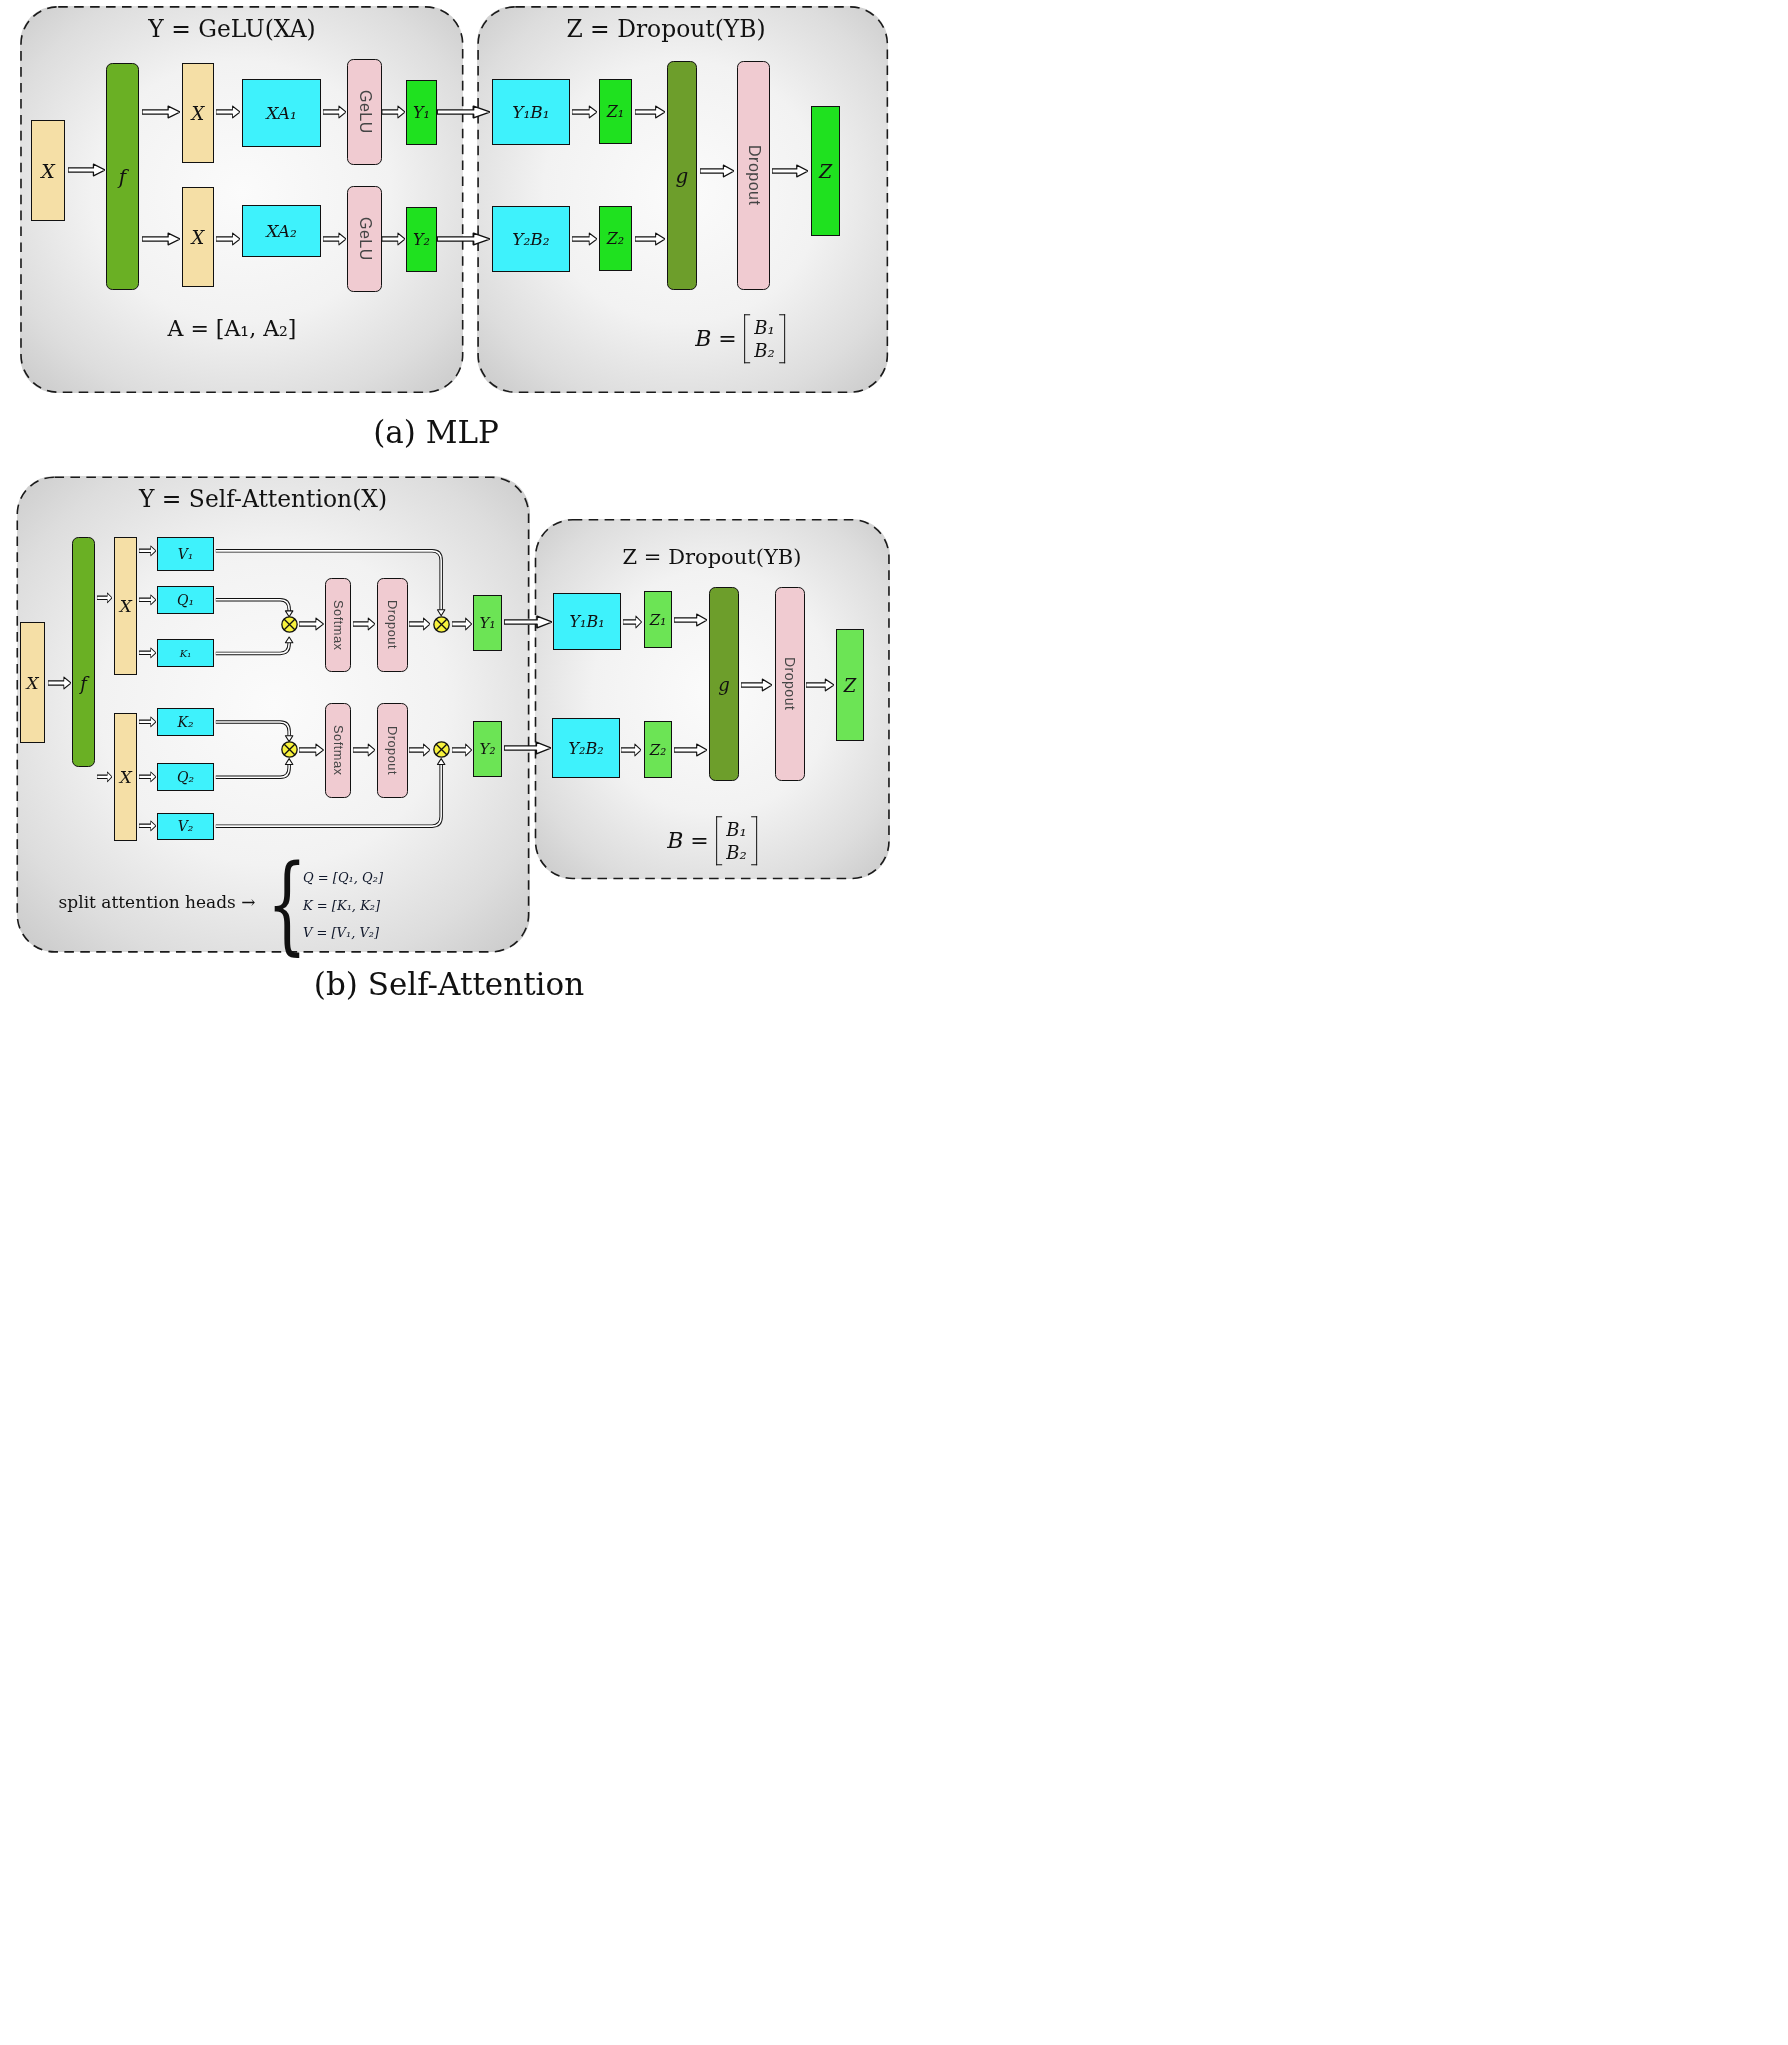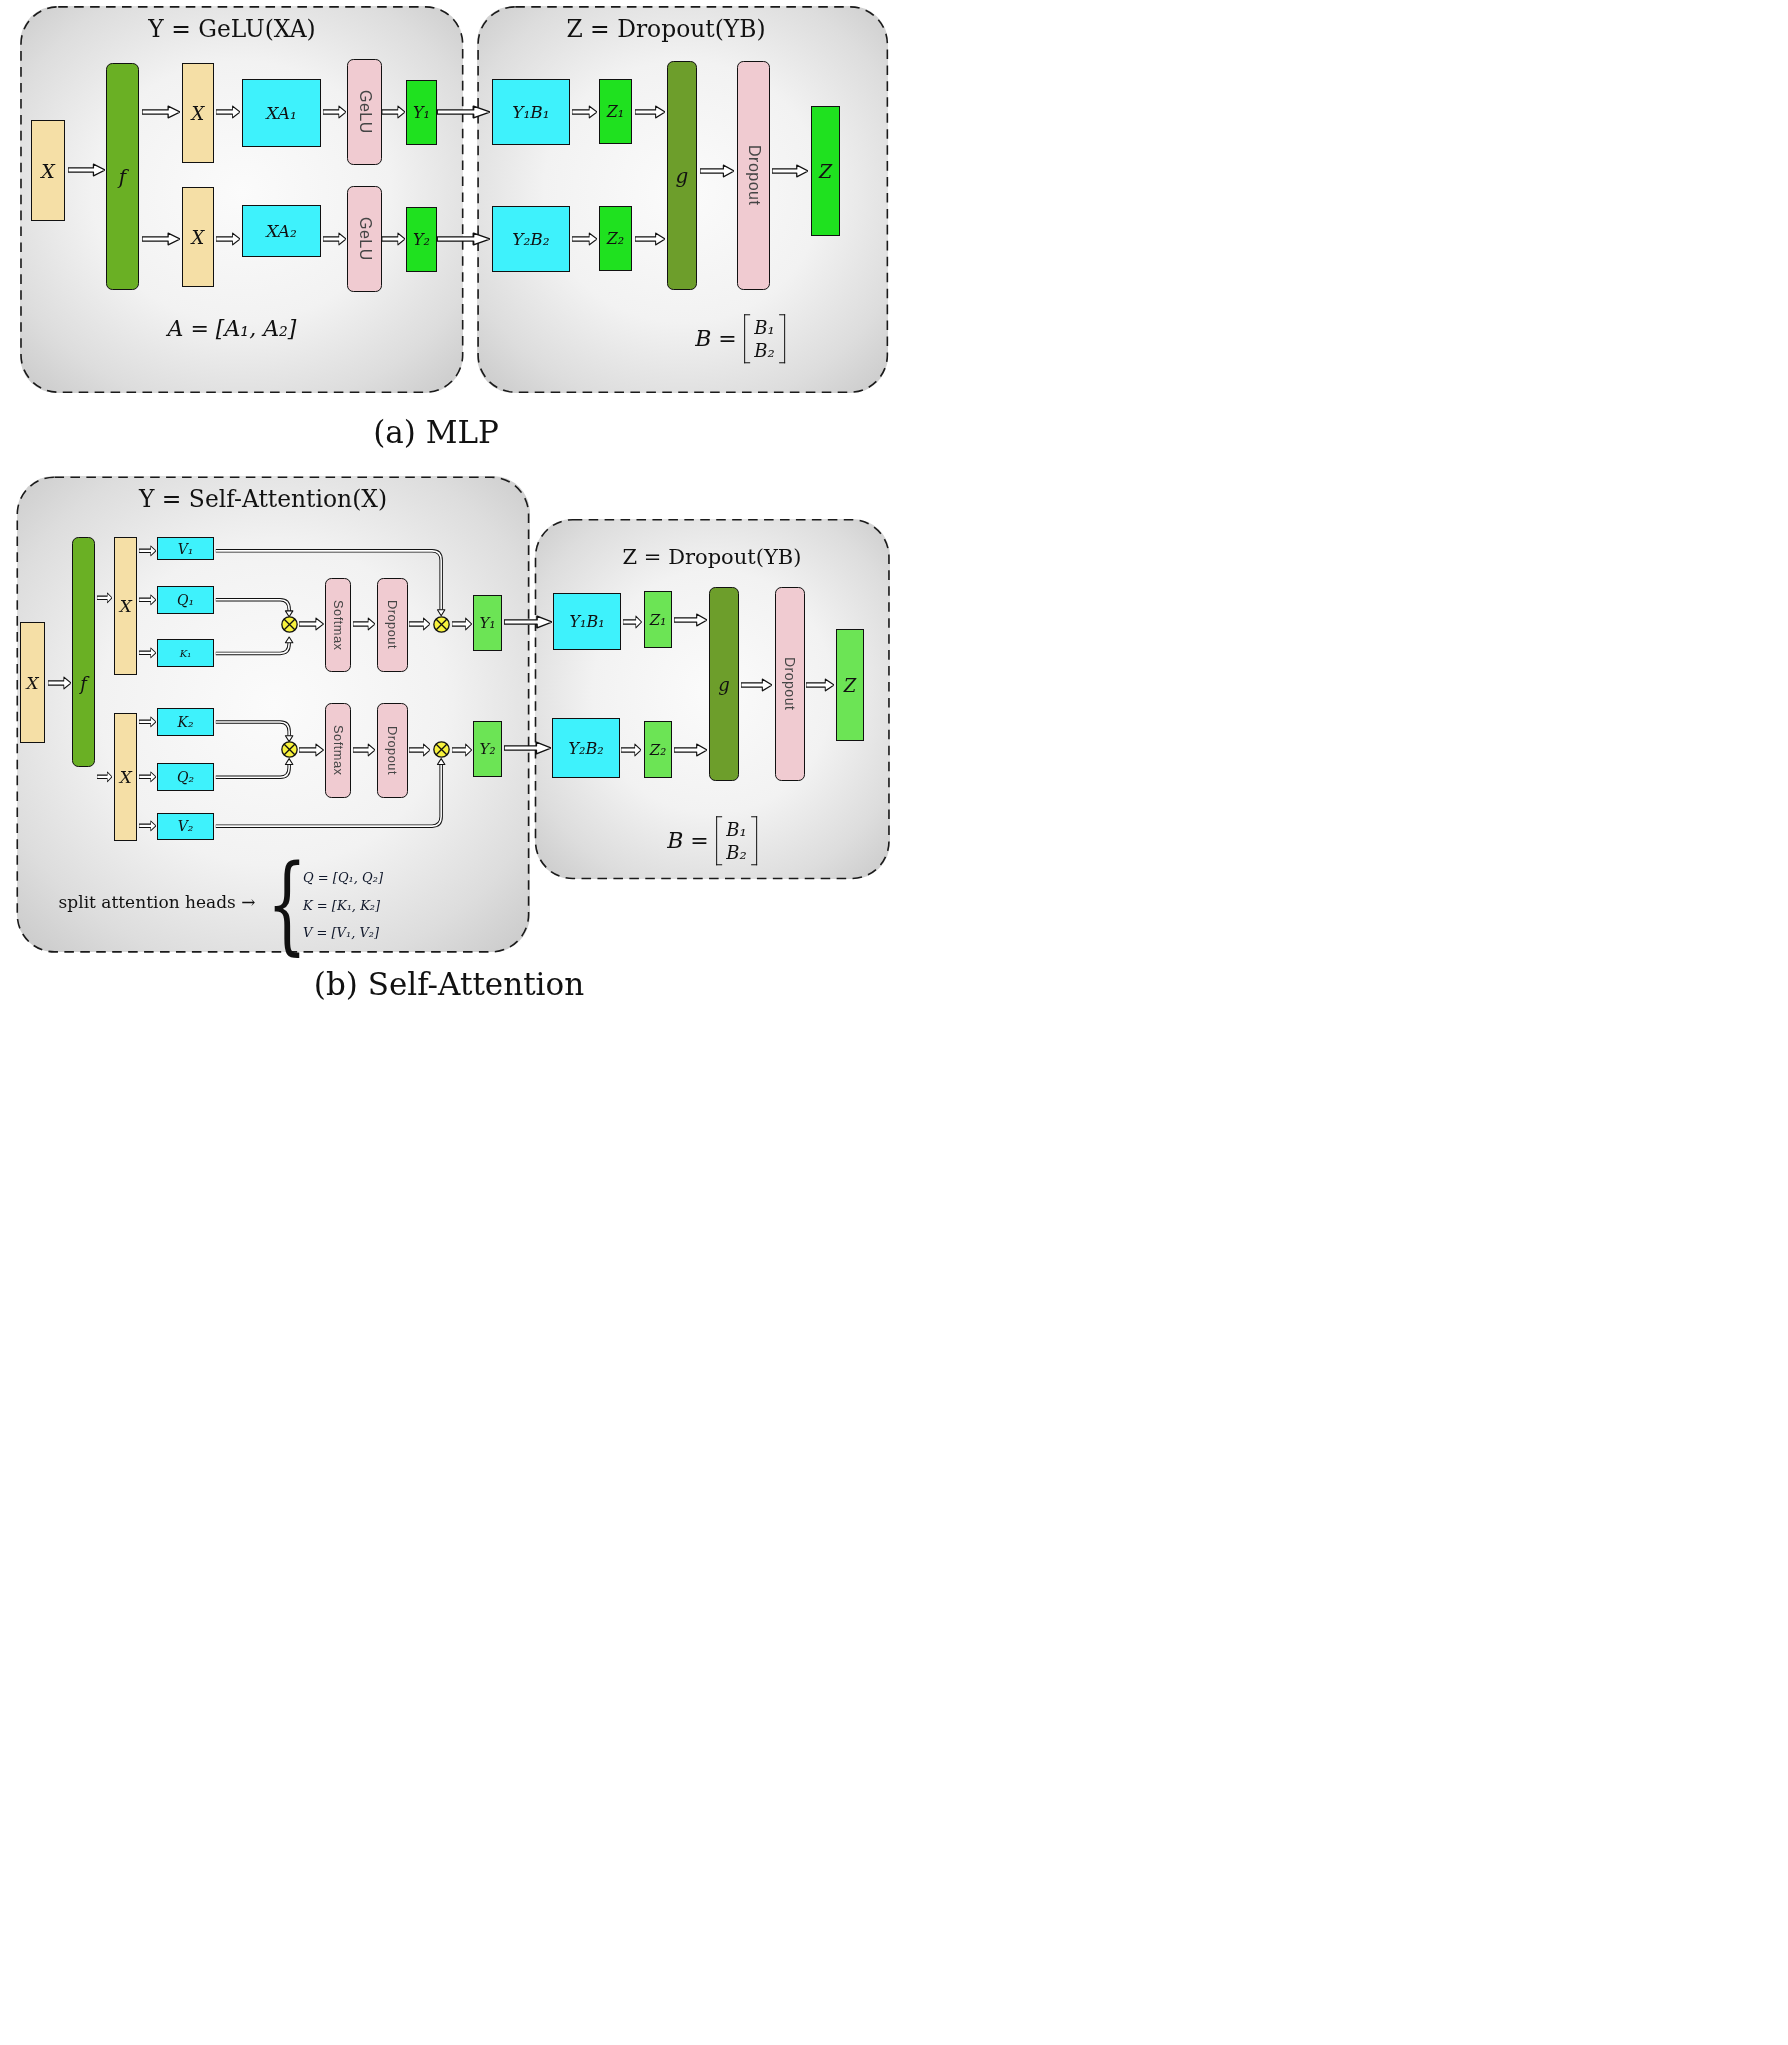--- a/index.html
+++ b/index.html
@@ -21,21 +21,21 @@
   .opgreen{background:#6ab024;}
   .ggreen{background:#6d9e2b;}
   .bgreen{background:#1fe11f;}
   .sgreen{background:#6ce455;}
   .m{font-family:"DejaVu Serif","Liberation Serif",serif;font-style:italic;color:#111;white-space:nowrap;}
   .vert{writing-mode:vertical-rl;text-orientation:sideways;font-family:"Liberation Sans","DejaVu Sans",sans-serif;
         font-style:normal;color:#454545;letter-spacing:0.5px;}
   .lbl{position:absolute;transform:translate(-50%,-50%);white-space:nowrap;color:#111;}
   .title{font-size:23.4px;}
   .caption{font-size:31px;font-style:normal;font-family:"DejaVu Serif","Liberation Serif",serif;}
-  .formula{font-style:italic;font-size:22px;}
+  .formula{font-size:22px;}
   .eq{position:absolute;transform:translateY(-50%);font-style:italic;font-size:13px;white-space:nowrap;color:#0f172a;}
   .splitlbl{font-style:normal;font-size:17px;}
   .brace{font-size:106px;font-weight:300;transform:translate(-50%,-50%) scale(0.6,1);font-style:normal;}
   .arr{position:absolute;height:14px;}
   .arr path{fill:#fff;stroke:#111;stroke-width:2.2;stroke-linejoin:round;}
   .otimes{position:absolute;width:19px;height:19px;}
   .matrix{position:absolute;display:flex;align-items:center;transform:translate(-50%,-50%);gap:4.3px;}
   .matrix .lhs{font-style:italic;font-size:22px;color:#111;white-space:nowrap;}
   .brk{align-self:stretch;width:5.8px;border:1.6px solid #111;box-sizing:border-box;}
   .brk-l{border-right:none;margin-left:3.2px;}
@@ -168,21 +168,21 @@
   <div class="box opgreen rd" style="left:72px;top:537px;width:23.4px;height:230px;">
     <span class="m" style="font-size:18px;margin-top:62px;">f</span>
   </div>
   <div class="box tan" style="left:114px;top:537px;width:23.4px;height:138px;">
     <span class="m" style="font-size:17px;">X</span>
   </div>
   <div class="box tan" style="left:114px;top:713px;width:23.4px;height:128px;">
     <span class="m" style="font-size:17px;">X</span>
   </div>
 
-  <div class="box cyan" style="left:157px;top:537px;width:57px;height:23px;">
+  <div class="box cyan" style="left:157px;top:537px;width:57px;height:34px;">
     <span class="m" style="font-size:14px;">V₁</span>
   </div>
   <div class="box cyan" style="left:157px;top:586px;width:57px;height:28px;">
     <span class="m" style="font-size:14px;">Q₁</span>
   </div>
   <div class="box cyan" style="left:157px;top:639px;width:57px;height:28px;">
     <span class="m" style="font-size:10px;">K₁</span>
   </div>
   <div class="box cyan" style="left:157px;top:708px;width:57px;height:28px;">
     <span class="m" style="font-size:14px;">K₂</span>

